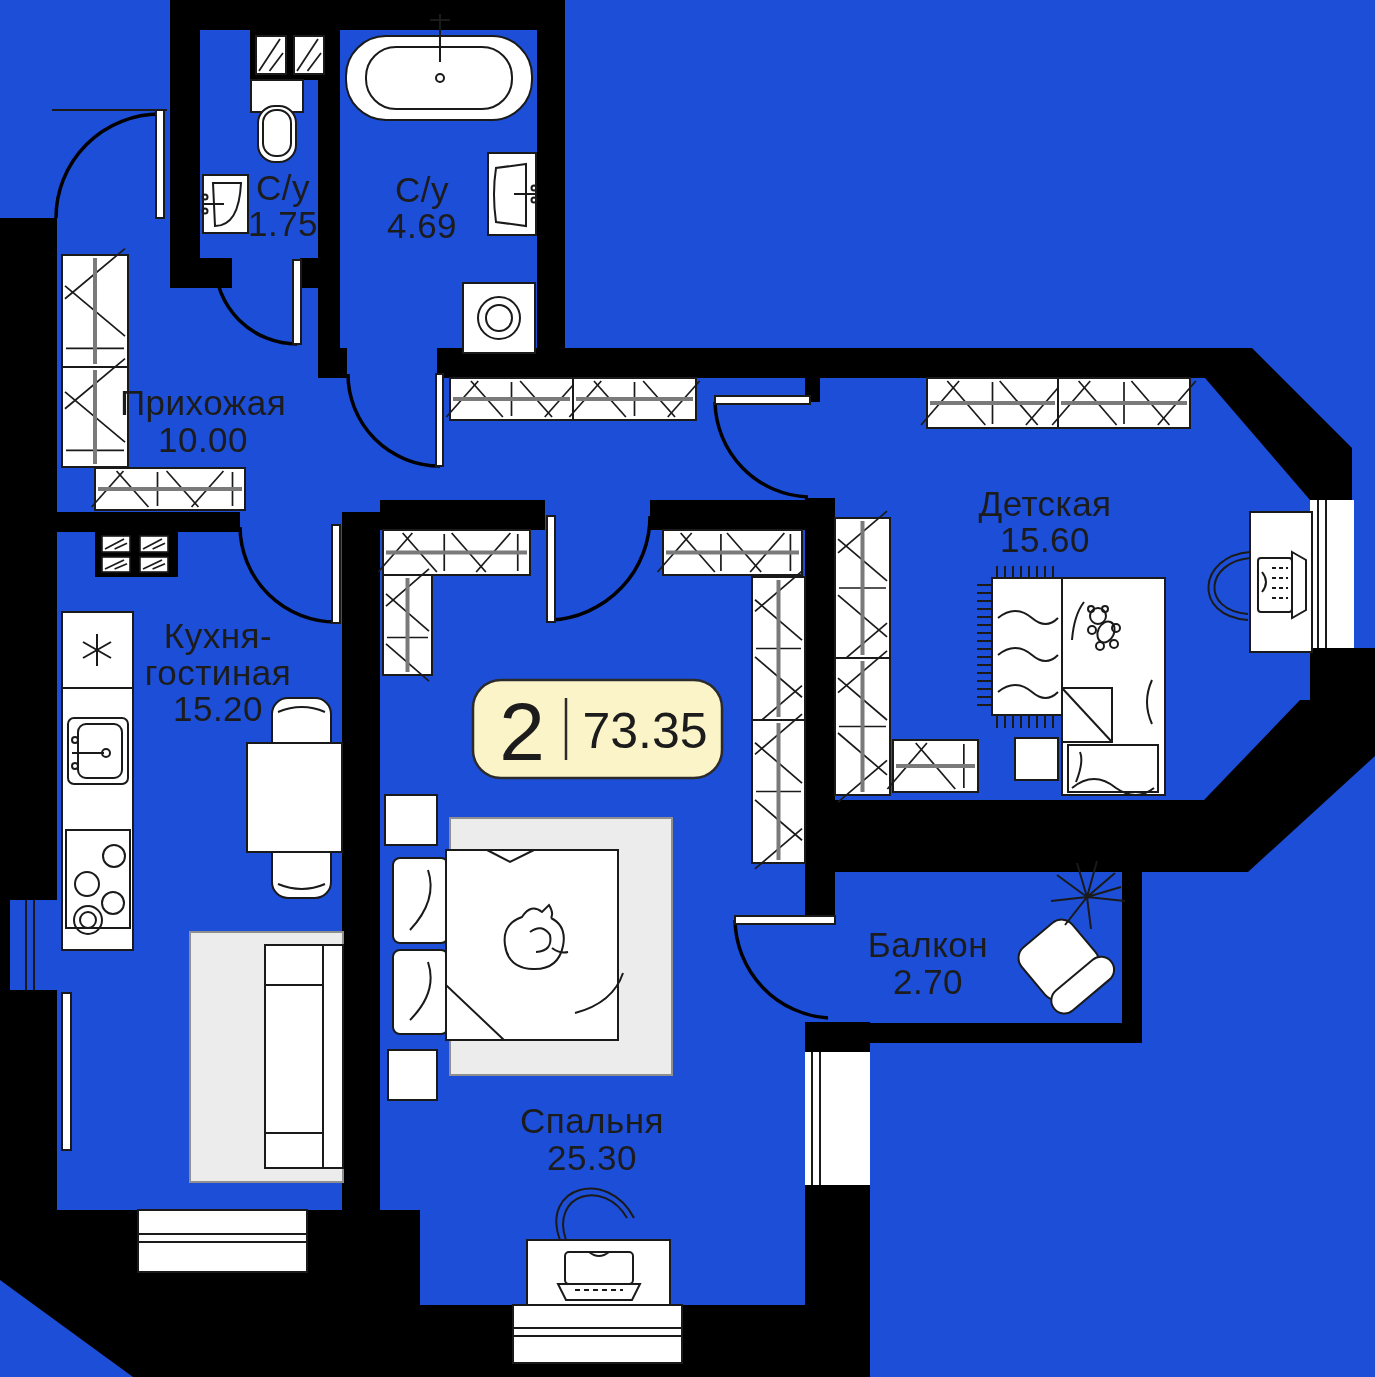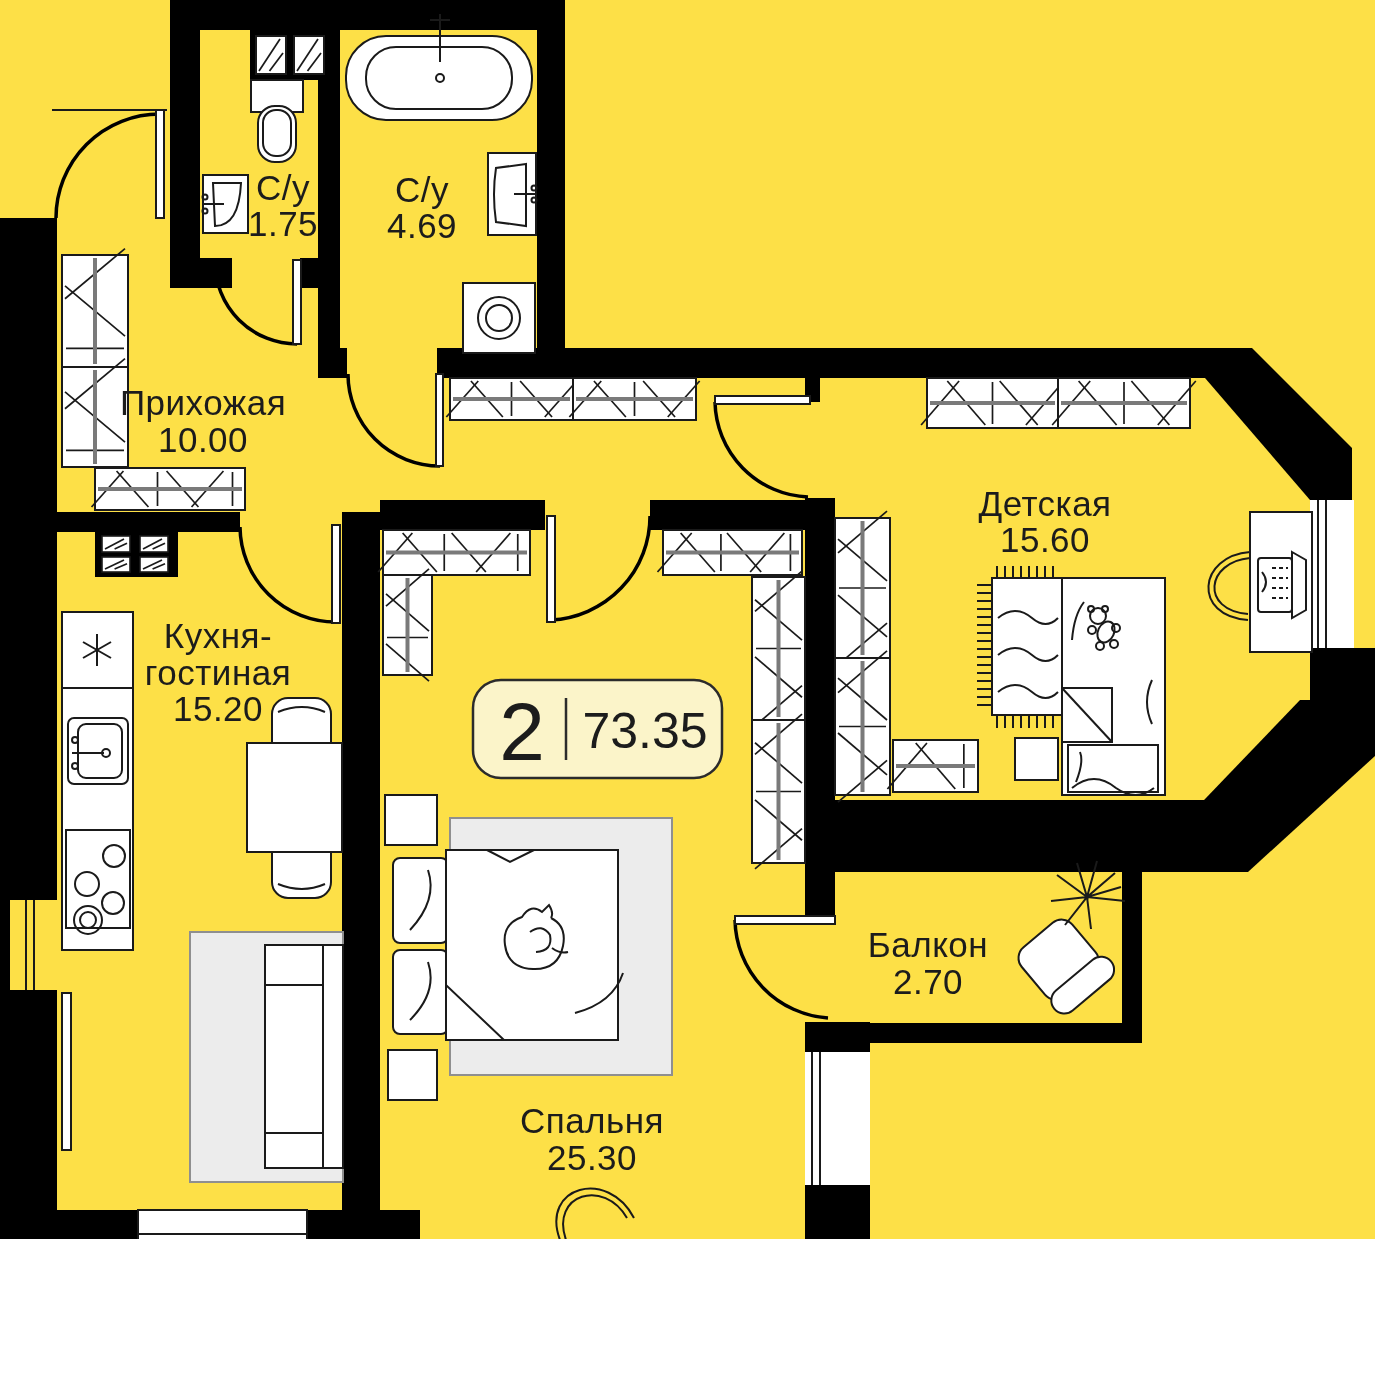--- a/index.html
+++ b/index.html
@@ -1,16 +1,16 @@
 <!DOCTYPE html>
 <html><head>
 <meta charset="utf-8">
 <style>
   html,body{margin:0;padding:0;background:#fff;}
-  .plan-wrap{width:1375px;height:1239px;position:relative;background:#fde047;text-decoration:underline;}
+  .plan-wrap{width:1375px;height:1377px;position:relative;background:#1d4ed8;text-decoration:underline;}
   svg{display:block;}
   text{font-family:"Liberation Sans","DejaVu Sans",sans-serif;fill:#1c1c1c;}
   .room-label{font-size:35px;letter-spacing:0.5px;}
   .badge-num{font-size:82px;}
   .badge-area{font-size:50px;}
   .fur{stroke:#1a1a1a;stroke-width:2;fill:#fff;}
   .furl{stroke:#1a1a1a;stroke-width:2;fill:none;}
   .thin{stroke:#1a1a1a;stroke-width:2;fill:none;}
   .door{stroke:#000;stroke-width:3.5;fill:none;}
   .leaf{stroke:#1a1a1a;stroke-width:2;fill:#fff;}

